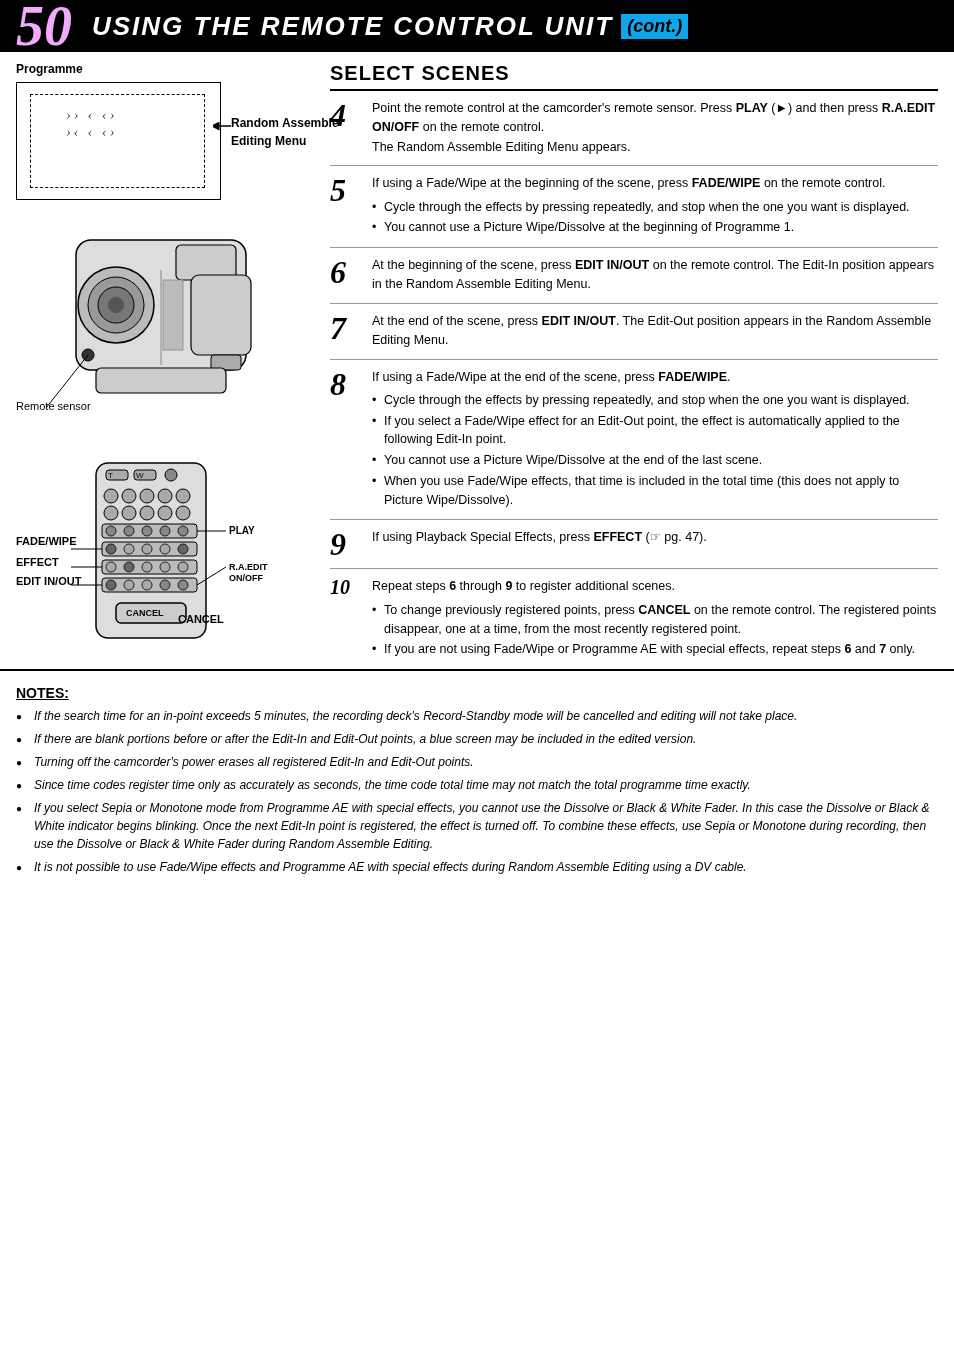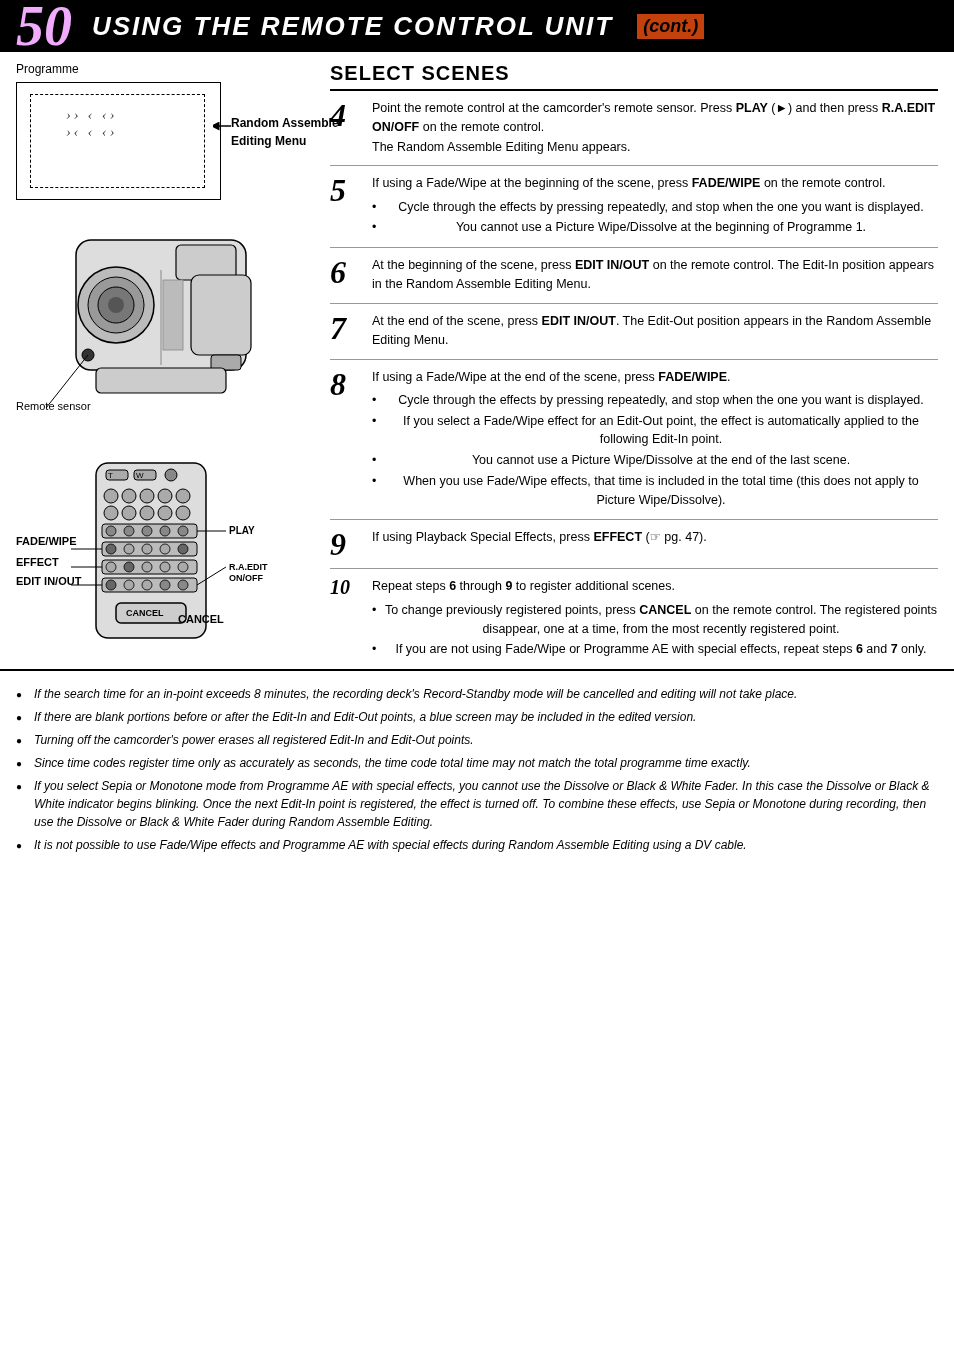--- a/index.html
+++ b/index.html
@@ -36,42 +36,42 @@
       font-weight: bold;
       font-style: italic;
       letter-spacing: 2px;
       color: #fff;
       text-transform: uppercase;
     }
     .header-cont {
       font-size: 18px;
       font-weight: bold;
       font-style: normal;
-      background: #c2410c;
+      background: #0ea5e9;
       color: #000;
       padding: 2px 6px;
-      margin-left: 24px;
+      margin-left: 8px;
       font-style: italic;
     }
 
     
     .main-content {
       display: flex;
       padding: 10px 0 0 0;
     }
 
     
     .left-panel {
       width: 320px;
       padding: 0 10px 0 16px;
       flex-shrink: 0;
     }
 
     .programme-label {
-      font-weight: normal;
+      font-weight: bold;
       font-size: 12px;
       margin-bottom: 6px;
     }
 
     
     .right-panel {
       flex: 1;
       padding: 0 16px 0 10px;
     }
 
@@ -109,21 +109,20 @@
     }
 
     .step-content b {
       font-weight: bold;
     }
 
     .bullet-list {
       margin: 4px 0 0 0;
       padding: 0;
       list-style: none;
-      text-align: center;
     }
 
     .bullet-list li {
       padding-left: 12px;
       position: relative;
       margin-bottom: 2px;
       font-size: 12.5px;
       line-height: 1.5;
     }
 
@@ -388,21 +387,22 @@
           <li>To change previously registered points, press <b>CANCEL</b> on the remote control. The registered points disappear, one at a time, from the most recently registered point.</li>
           <li>If you are not using Fade/Wipe or Programme AE with special effects, repeat steps <b>6</b> and <b>7</b> only.</li>
         </ul>
       </div>
     </div>
 
   </div>
 </div>
 
 <div class="notes-section">
+  <div class="notes-title">NOTES:</div>
   <ul class="notes-list">
-    <li><em>If the search time for an in-point exceeds 8 minutes, the recording deck's Record-Standby mode will be cancelled and editing will not take place.</em></li>
+    <li><em>If the search time for an in-point exceeds 5 minutes, the recording deck's Record-Standby mode will be cancelled and editing will not take place.</em></li>
     <li><em>If there are blank portions before or after the Edit-In and Edit-Out points, a blue screen may be included in the edited version.</em></li>
     <li><em>Turning off the camcorder's power erases all registered Edit-In and Edit-Out points.</em></li>
     <li><em>Since time codes register time only as accurately as seconds, the time code total time may not match the total programme time exactly.</em></li>
     <li><em>If you select Sepia or Monotone mode from Programme AE with special effects, you cannot use the Dissolve or Black &amp; White Fader. In this case the Dissolve or Black &amp; White indicator begins blinking. Once the next Edit-In point is registered, the effect is turned off. To combine these effects, use Sepia or Monotone during recording, then use the Dissolve or Black &amp; White Fader during Random Assemble Editing.</em></li>
     <li><em>It is not possible to use Fade/Wipe effects and Programme AE with special effects during Random Assemble Editing using a DV cable.</em></li>
   </ul>
 </div>
 
 </body></html>

